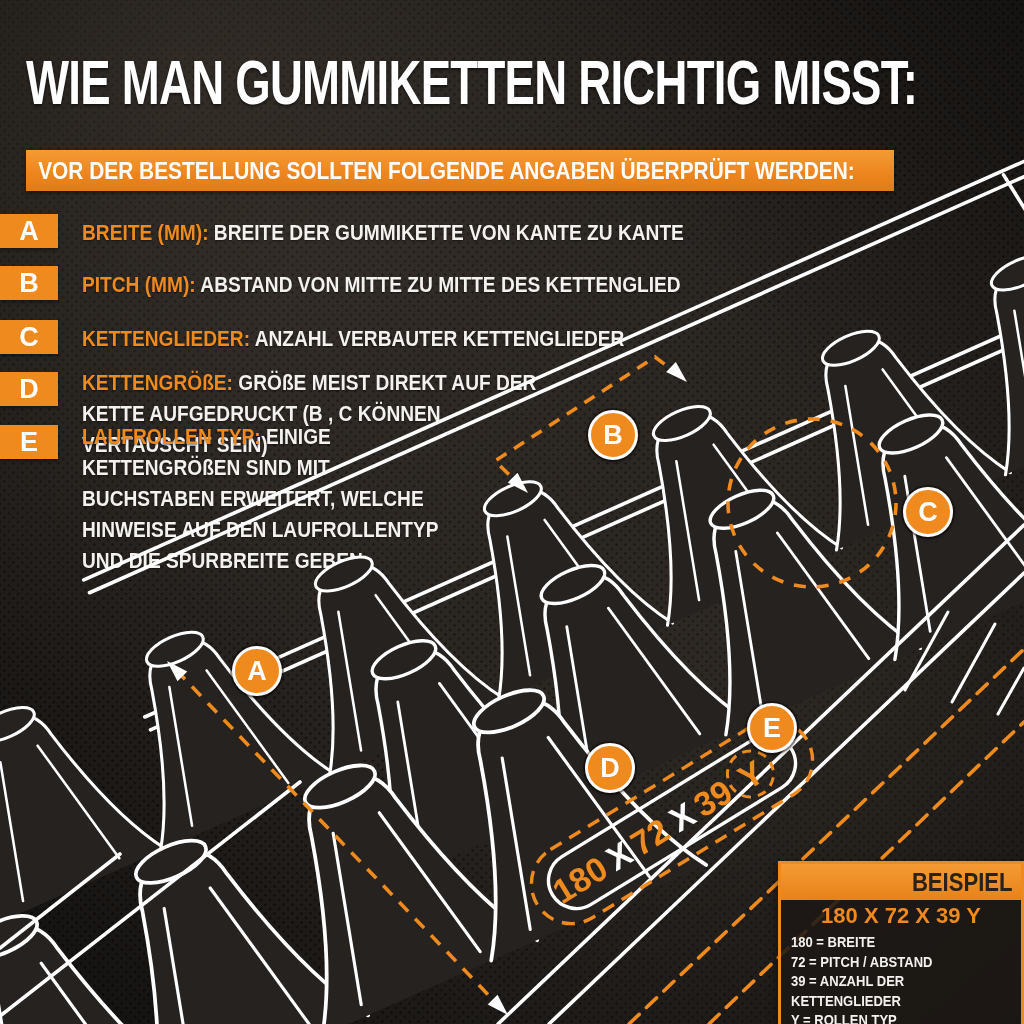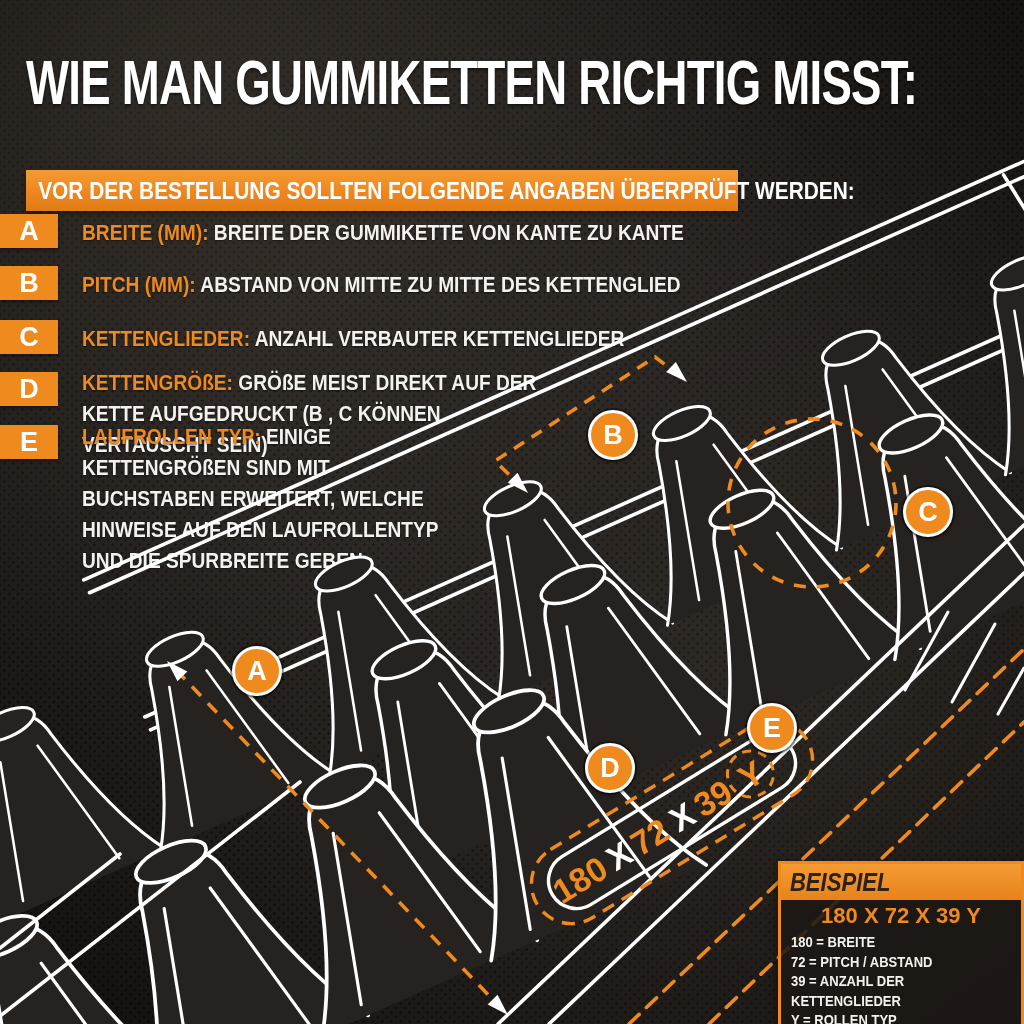--- a/index.html
+++ b/index.html
@@ -16,21 +16,21 @@
     background-size:auto,auto,auto,9px 9px,9px 9px;
     background-position:0 0,0 0,0 0,0 0,4.5px 4.5px;
   }
   .title{
     position:absolute;left:26px;top:46px;color:#fff;white-space:nowrap;
     font-size:60px;font-weight:700;letter-spacing:-1px;
     transform:scale(0.76,1.06);transform-origin:left top;
     text-shadow:0 2px 3px rgba(0,0,0,.5);
   }
   .banner{
-    position:absolute;left:26px;top:170px;width:712px;height:41px;
+    position:absolute;left:26px;top:150px;width:868px;height:41px;
     background:linear-gradient(180deg,#f headers 0%);
     background:linear-gradient(180deg,#f49b33 0%,#ee8620 55%,#e07c14 100%);
     box-shadow:0 2px 4px rgba(0,0,0,.4);
   }
   .banner span{
     display:inline-block;color:#fff;font-size:24px;font-weight:700;line-height:41px;
     padding-left:14px;white-space:nowrap;transform:scaleX(0.87);transform-origin:left center;
   }
   .abadge{
     position:absolute;left:0;width:58px;height:34px;background:#EF8A1F;
@@ -49,21 +49,21 @@
     color:#fff;font-size:27px;font-weight:700;line-height:44px;text-align:center;
     box-shadow:0 0 0 2px rgba(0,0,0,.35), 0 2px 4px rgba(0,0,0,.4);
     z-index:5;
   }
   .art{position:absolute;left:0;top:0;z-index:2;}
   .bx{
     position:absolute;left:778px;top:861px;width:240px;z-index:6;
     border:3px solid #EF8A1F;background:rgba(28,24,21,.88);
     box-shadow:0 3px 8px rgba(0,0,0,.5);
   }
-  .bx-h{background:linear-gradient(180deg,#f49b33,#e8821a);text-align:left;font-style:italic;}
+  .bx-h{background:linear-gradient(180deg,#f49b33,#e8821a);text-align:right;}
   .bx-h span{
     display:inline-block;color:#2A2118;font-size:26px;font-weight:700;line-height:36px;
     transform:scaleX(0.85);transform-origin:center;
   }
   .bx-size{color:#EF8A1F;font-size:22px;font-weight:700;line-height:28px;text-align:center;margin-top:2px;}
   .bx-lines{margin:2px 0 6px 10px;width:262px;transform:scaleX(0.84);transform-origin:left top;}
   .bx-line{color:#f4f2ef;font-size:15.5px;font-weight:700;line-height:19.5px;}
 </style>
 </head>
 <body>

